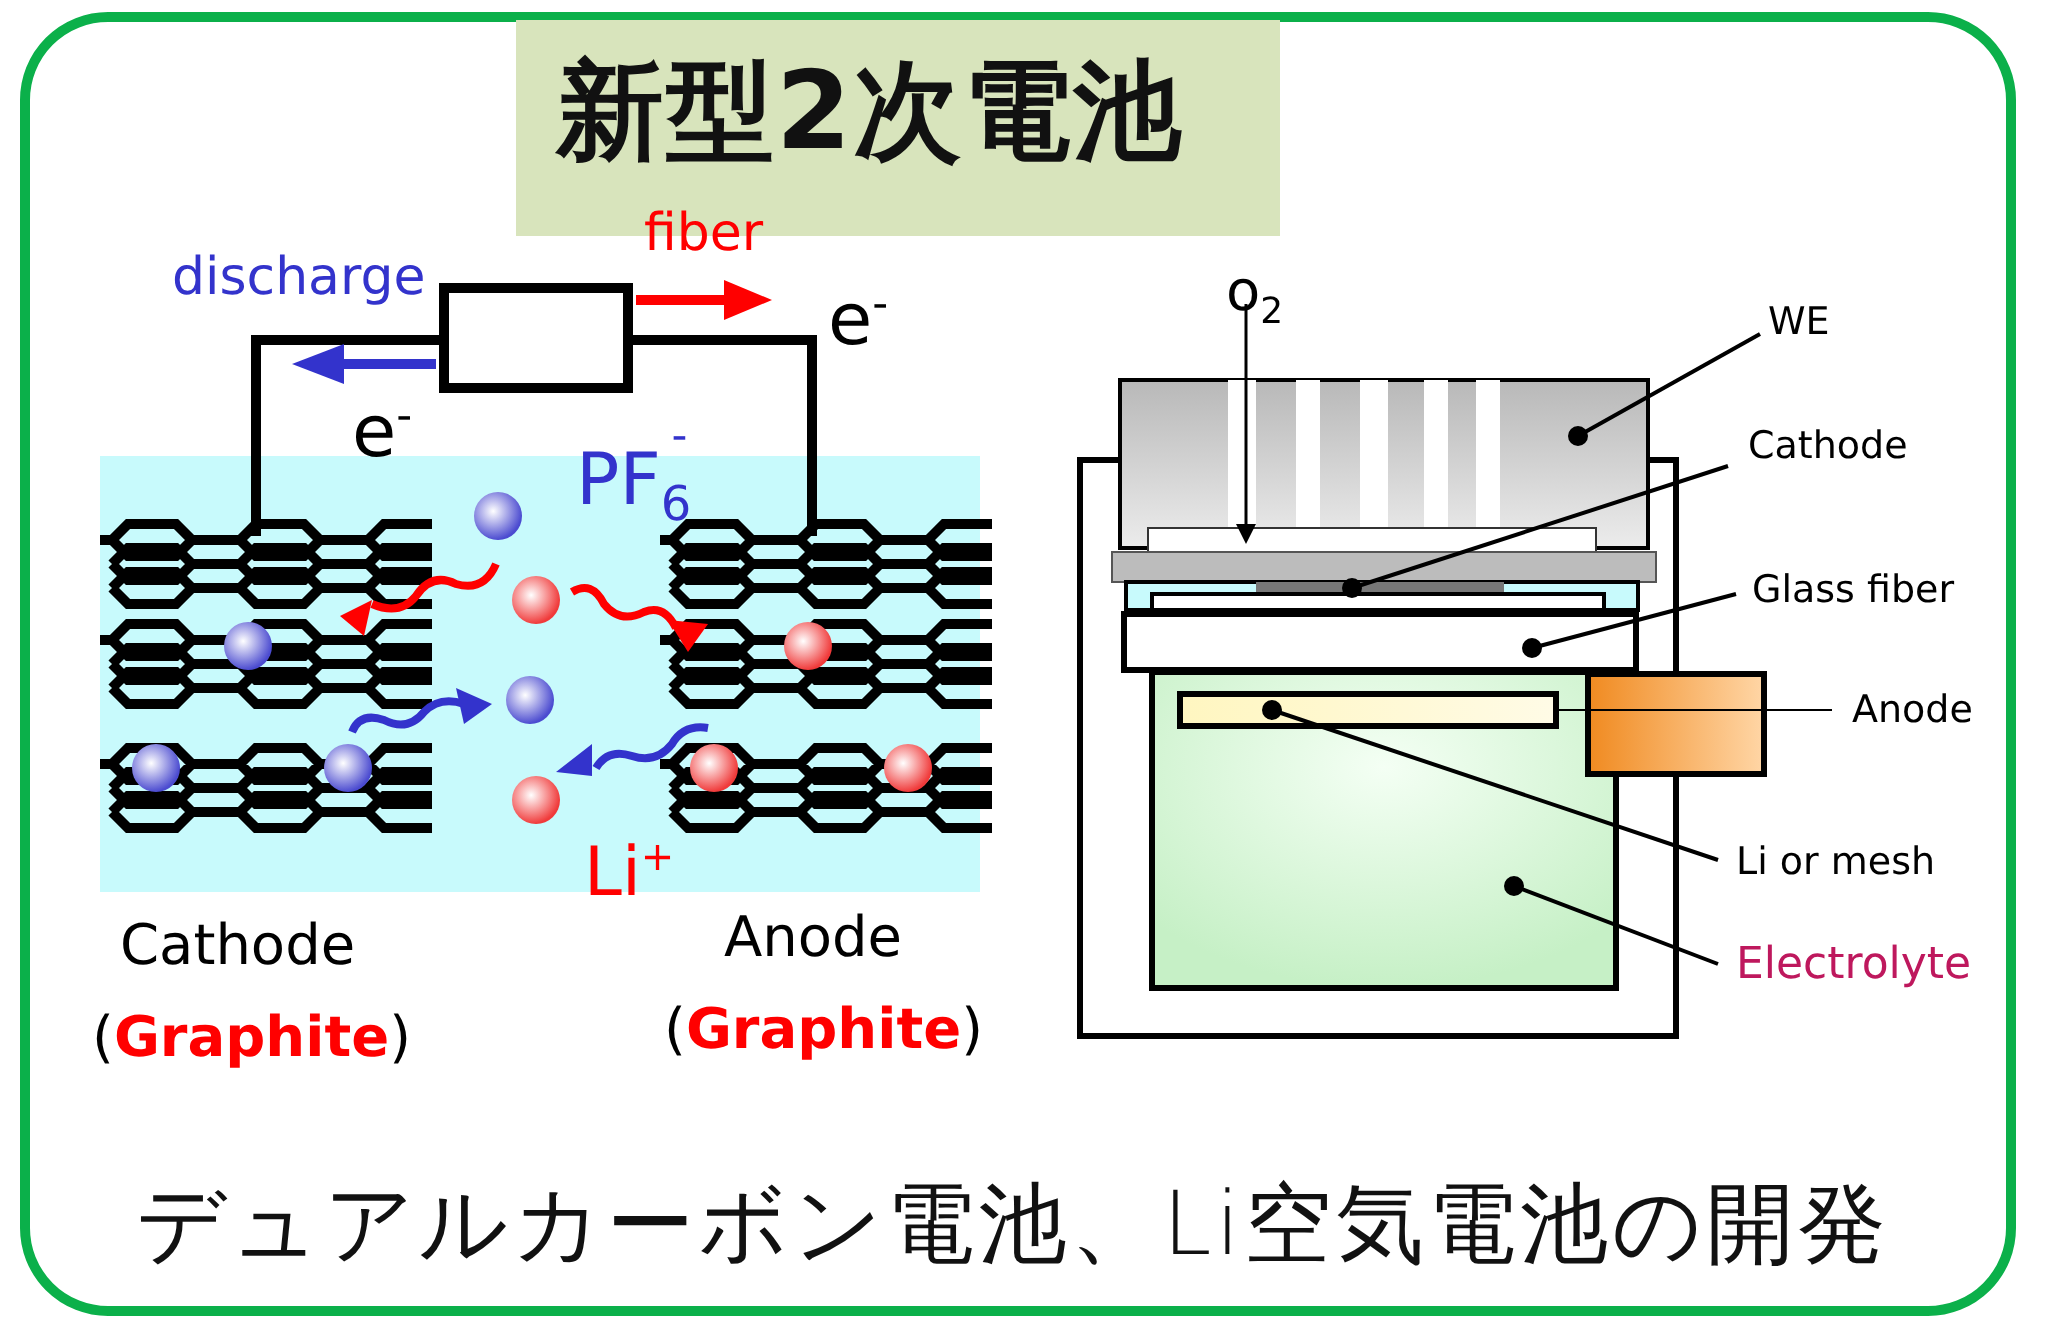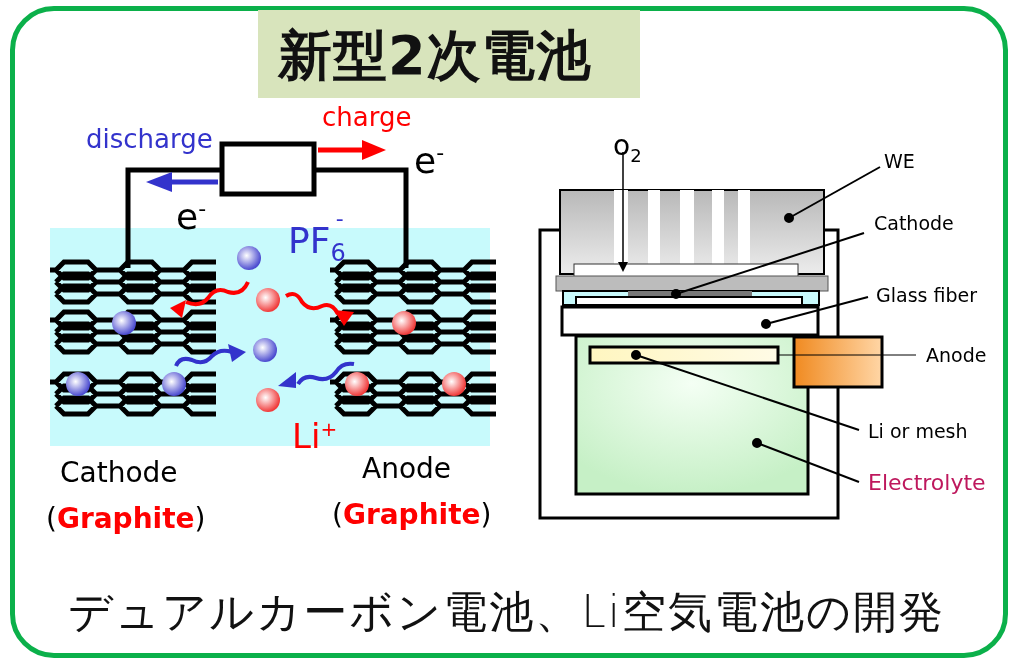--- a/index.html
+++ b/index.html
@@ -1,18 +1,18 @@
 <!DOCTYPE html>
 <html><head>
 <meta charset="utf-8">
 <style>
   html,body{margin:0;padding:0;background:#fff;}
   body{width:1024px;height:665px;position:relative;overflow:hidden;font-family:"DejaVu Sans",sans-serif;}
   .frame{position:absolute;left:10px;top:6px;width:998px;height:652px;border:5px solid #0bb04a;border-radius:44px;box-sizing:border-box;}
-  .title-box{position:absolute;left:258px;top:10px;width:382px;height:88px;background:#d8e4bc;}
+  .title-box{position:absolute;left:258px;top:10px;width:382px;height:108px;background:#d8e4bc;}
   .title-text{position:absolute;left:20px;top:10px;font-size:54px;font-weight:bold;color:#111;letter-spacing:1px;font-family:"DejaVu Sans",sans-serif;}
   .lbl{position:absolute;white-space:nowrap;}
   .footer{position:absolute;left:44px;top:583px;font-size:44px;color:#111;letter-spacing:2px;font-family:"DejaVu Sans",sans-serif;font-weight:200;margin-left:24px;}
   svg{position:absolute;left:0;top:0;}
 </style>
 </head>
 <body>
 
 <div class="frame"></div>
 
@@ -126,21 +126,21 @@
     <line x1="766" y1="324" x2="868" y2="297"></line>
       <circle cx="766" cy="324" r="4"></circle>
     <line x1="778" y1="355" x2="916" y2="355" stroke-width="1"></line>
     <line x1="636" y1="355" x2="859" y2="430"></line>
       <circle cx="636" cy="355" r="4"></circle>
     <line x1="757" y1="443" x2="859" y2="482"></line>
       <circle cx="757" cy="443" r="4"></circle>
   </g>
 </svg>
 
-<div class="lbl" style="left:322px;top:102px;font-size:26px;color:#ff0000;">charge</div>
+<div class="lbl" style="left:322px;top:102px;font-size:26px;color:#ff0000;">fiber</div>
 <div class="lbl" style="left:86px;top:124px;font-size:26px;color:#3333cc;">discharge</div>
 <div class="lbl" style="left:414px;top:140px;font-size:36px;color:#000;"><span>e</span><sup style="font-size:22px;">-</sup></div>
 <div class="lbl" style="left:176px;top:196px;font-size:36px;color:#000;"><span>e</span><sup style="font-size:22px;">-</sup></div>
 <div class="lbl" style="left:274px;top:220px;font-size:36px;color:#3333cc;margin-left:14px;"><span>PF</span><sub style="font-size:24px;">6</sub><sup style="font-size:22px;position:relative;top:-14px;left:-10px;">-</sup></div>
 <div class="lbl" style="left:292px;top:416px;font-size:34px;color:#ff0000;"><span>Li</span><sup style="font-size:20px;">+</sup></div>
 <div class="lbl" style="left:60px;top:456px;font-size:28px;color:#000;">Cathode</div>
 <div class="lbl" style="left:46px;top:502px;font-size:28px;color:#000;"><span>(</span><b style="color:#ff0000;">Graphite</b><span>)</span></div>
 <div class="lbl" style="left:362px;top:452px;font-size:28px;color:#000;">Anode</div>
 <div class="lbl" style="left:332px;top:498px;font-size:28px;color:#000;"><span>(</span><b style="color:#ff0000;">Graphite</b><span>)</span></div>
 

